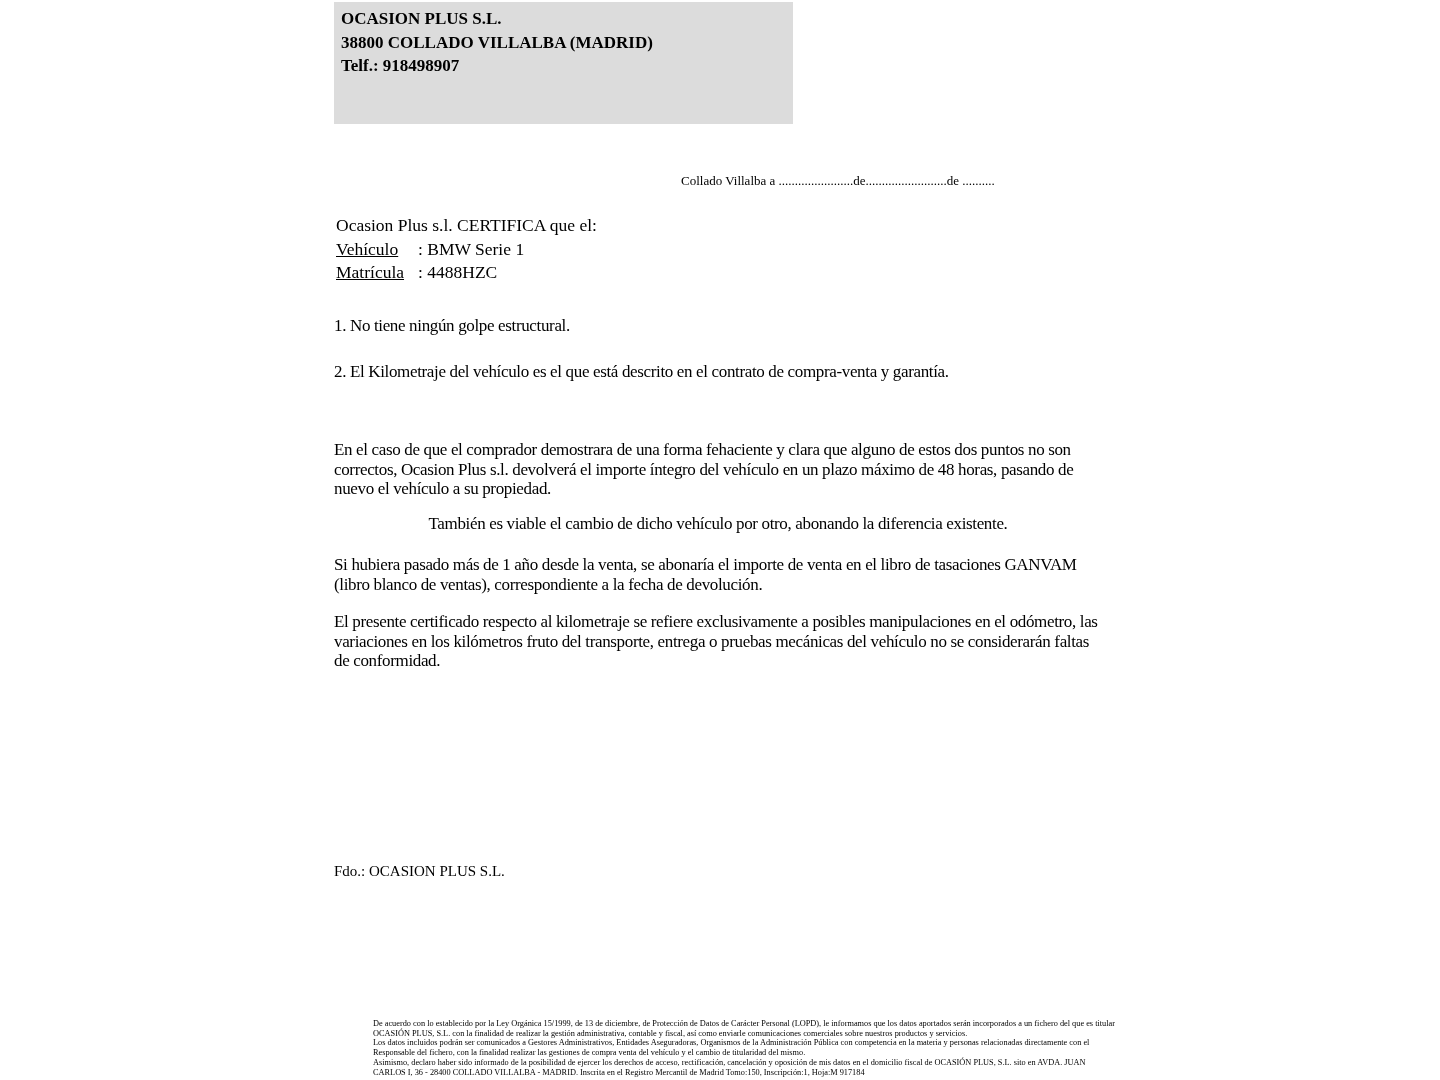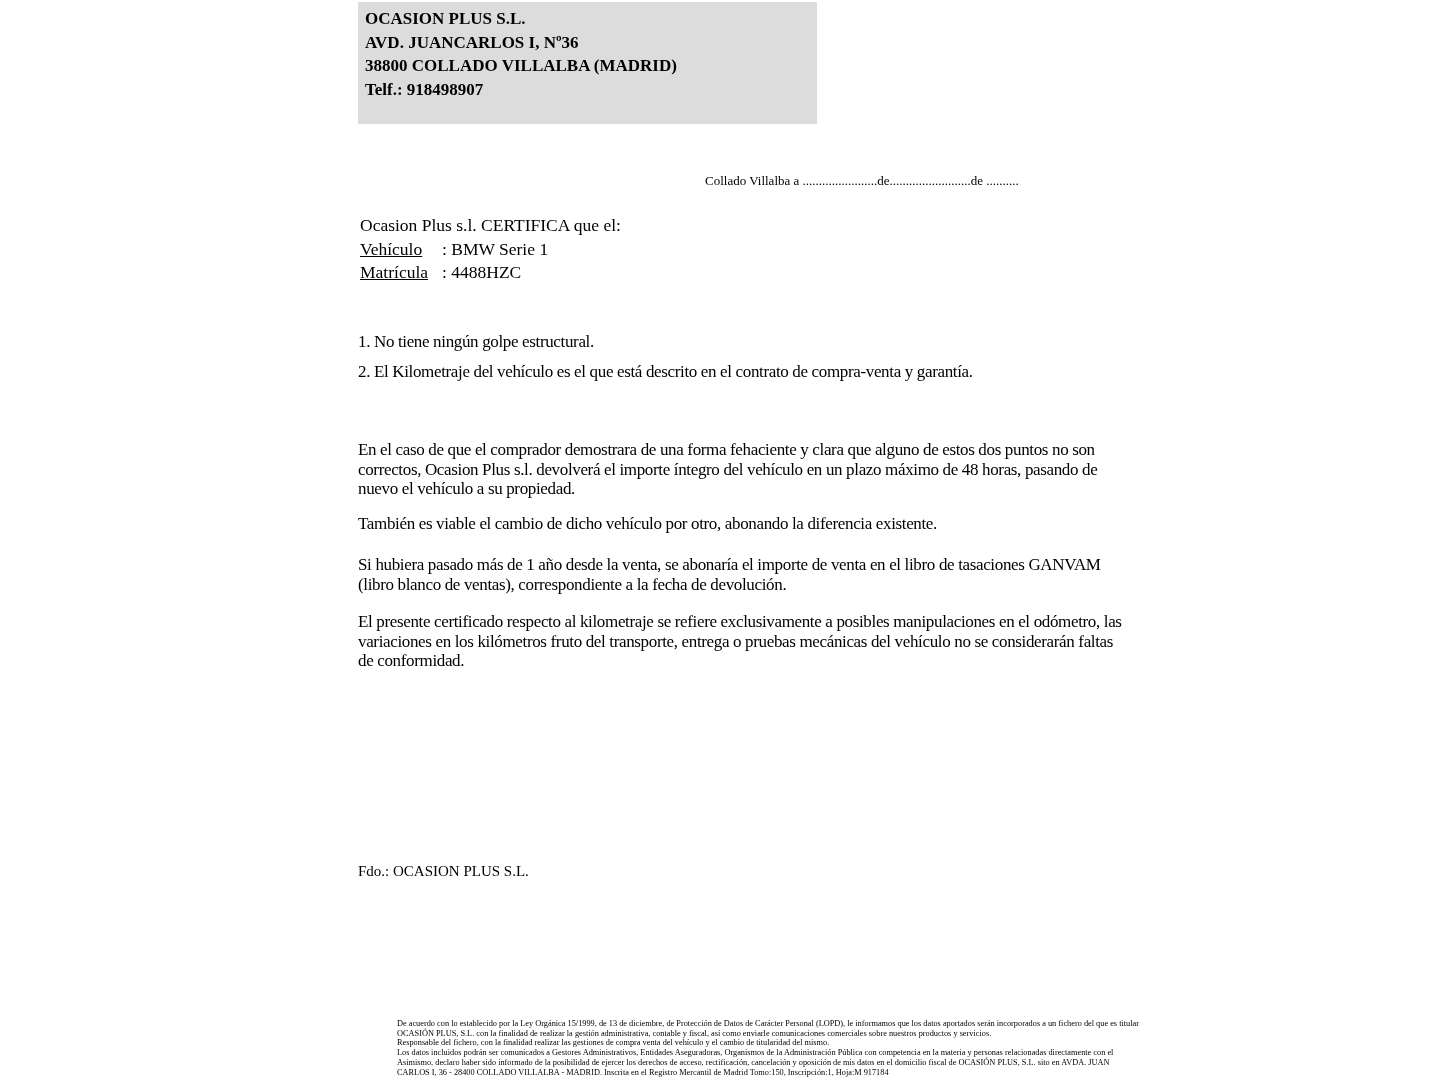--- a/index.html
+++ b/index.html
@@ -4,21 +4,21 @@
 <style>
   * { margin: 0; padding: 0; box-sizing: border-box; }
   html, body { background: #ffffff; }
   body {
     width: 1440px; height: 1080px;
     position: relative;
     font-family: "Liberation Serif", serif;
     color: #000000;
     overflow: hidden;
   }
-  .page { position: absolute; inset: 0; background: #ffffff; margin-left: 24px; }
+  .page { position: absolute; inset: 0; background: #ffffff; }
 
   .letterhead {
     position: absolute;
     left: 334px; top: 2px;
     width: 459px; height: 122px;
     background: #dcdcdc;
     padding: 5px 0 0 7px;
   }
   .letterhead .lh-line {
     font-weight: bold;
@@ -45,24 +45,24 @@
   .u { text-decoration: underline; }
 
   .body-text {
     position: absolute;
     left: 334px;
     width: 768px;
     font-size: 17px;
     line-height: 19.5px;
     letter-spacing: -0.35px;
   }
-  .pt-1   { top: 332px; white-space: nowrap; }
+  .pt-1   { top: 316px; white-space: nowrap; }
   .pt-2   { top: 362px; white-space: nowrap; }
   .para-1 { top: 440px; }
-  .para-2 { top: 514px; }
+  .para-2 { top: 514px; text-align: center; }
   .para-3 { top: 555px; }
   .para-4 { top: 612px; }
 
   .signature {
     position: absolute;
     left: 334px; top: 861px;
     font-size: 15px;
     line-height: 21px;
     white-space: nowrap;
   }
@@ -75,21 +75,20 @@
   }
   .legal .legal-line { white-space: nowrap; padding-left: 43px; }
 </style>
 </head>
 <body>
 
 <div class="page">
 
   <div class="letterhead">
     <div class="lh-line">OCASION PLUS S.L.</div>
-    <div class="lh-line">AVD. JUANCARLOS I, Nº36</div>
     <div class="lh-line">38800 COLLADO VILLALBA (MADRID)</div>
     <div class="lh-line">Telf.: 918498907</div>
   </div>
 
   <div class="dateline">Collado Villalba a .......................de.........................de ..........</div>
 
   <div class="certify">
     <div>Ocasion Plus s.l. CERTIFICA que el:</div>
     <div><span class="cert-field"><span class="u">Vehículo</span></span><span>: BMW Serie 1</span></div>
     <div><span class="cert-field"><span class="u">Matrícula</span></span><span>: 4488HZC</span></div>
@@ -101,19 +100,19 @@
   <div class="body-text para-1">En el caso de que el comprador demostrara de una forma fehaciente y clara que alguno de estos dos puntos no son correctos, Ocasion Plus s.l. devolverá el importe íntegro del vehículo en un plazo máximo de 48 horas, pasando de nuevo el vehículo a su propiedad.</div>
   <div class="body-text para-2">También es viable el cambio de dicho vehículo por otro, abonando la diferencia existente.</div>
   <div class="body-text para-3">Si hubiera pasado más de 1 año desde la venta, se abonaría el importe de venta en el libro de tasaciones GANVAM (libro blanco de ventas), correspondiente a la fecha de devolución.</div>
   <div class="body-text para-4">El presente certificado respecto al kilometraje se refiere exclusivamente a posibles manipulaciones en el odómetro, las variaciones en los kilómetros fruto del transporte, entrega o pruebas mecánicas del vehículo no se considerarán faltas de conformidad.</div>
 
   <div class="signature">Fdo.: OCASION PLUS S.L.</div>
 
   <div class="legal">
     <div class="legal-line">De acuerdo con lo establecido por la Ley Orgánica 15/1999, de 13 de diciembre, de Protección de Datos de Carácter Personal (LOPD), le informamos que los datos aportados serán incorporados a un fichero del que es titular</div>
     <div class="legal-line">OCASIÓN PLUS, S.L. con la finalidad de realizar la gestión administrativa, contable y fiscal, así como enviarle comunicaciones comerciales sobre nuestros productos y servicios.</div>
+    <div class="legal-line">Los datos incluidos podrán ser comunicados a Gestores Administrativos, Entidades Aseguradoras, Organismos de la Administración Pública con competencia en la materia y personas relacionadas directamente con el</div>
     <div class="legal-line">Responsable del fichero, con la finalidad realizar las gestiones de compra venta del vehículo y el cambio de titularidad del mismo.</div>
-    <div class="legal-line">Los datos incluidos podrán ser comunicados a Gestores Administrativos, Entidades Aseguradoras, Organismos de la Administración Pública con competencia en la materia y personas relacionadas directamente con el</div>
     <div class="legal-line">Asimismo, declaro haber sido informado de la posibilidad de ejercer los derechos de acceso, rectificación, cancelación y oposición de mis datos en el domicilio fiscal de OCASIÓN PLUS, S.L. sito en AVDA. JUAN</div>
     <div class="legal-line">CARLOS I, 36 - 28400 COLLADO VILLALBA - MADRID. Inscrita en el Registro Mercantil de Madrid Tomo:150, Inscripción:1, Hoja:M 917184</div>
   </div>
 
 </div>
 
 </body></html>

